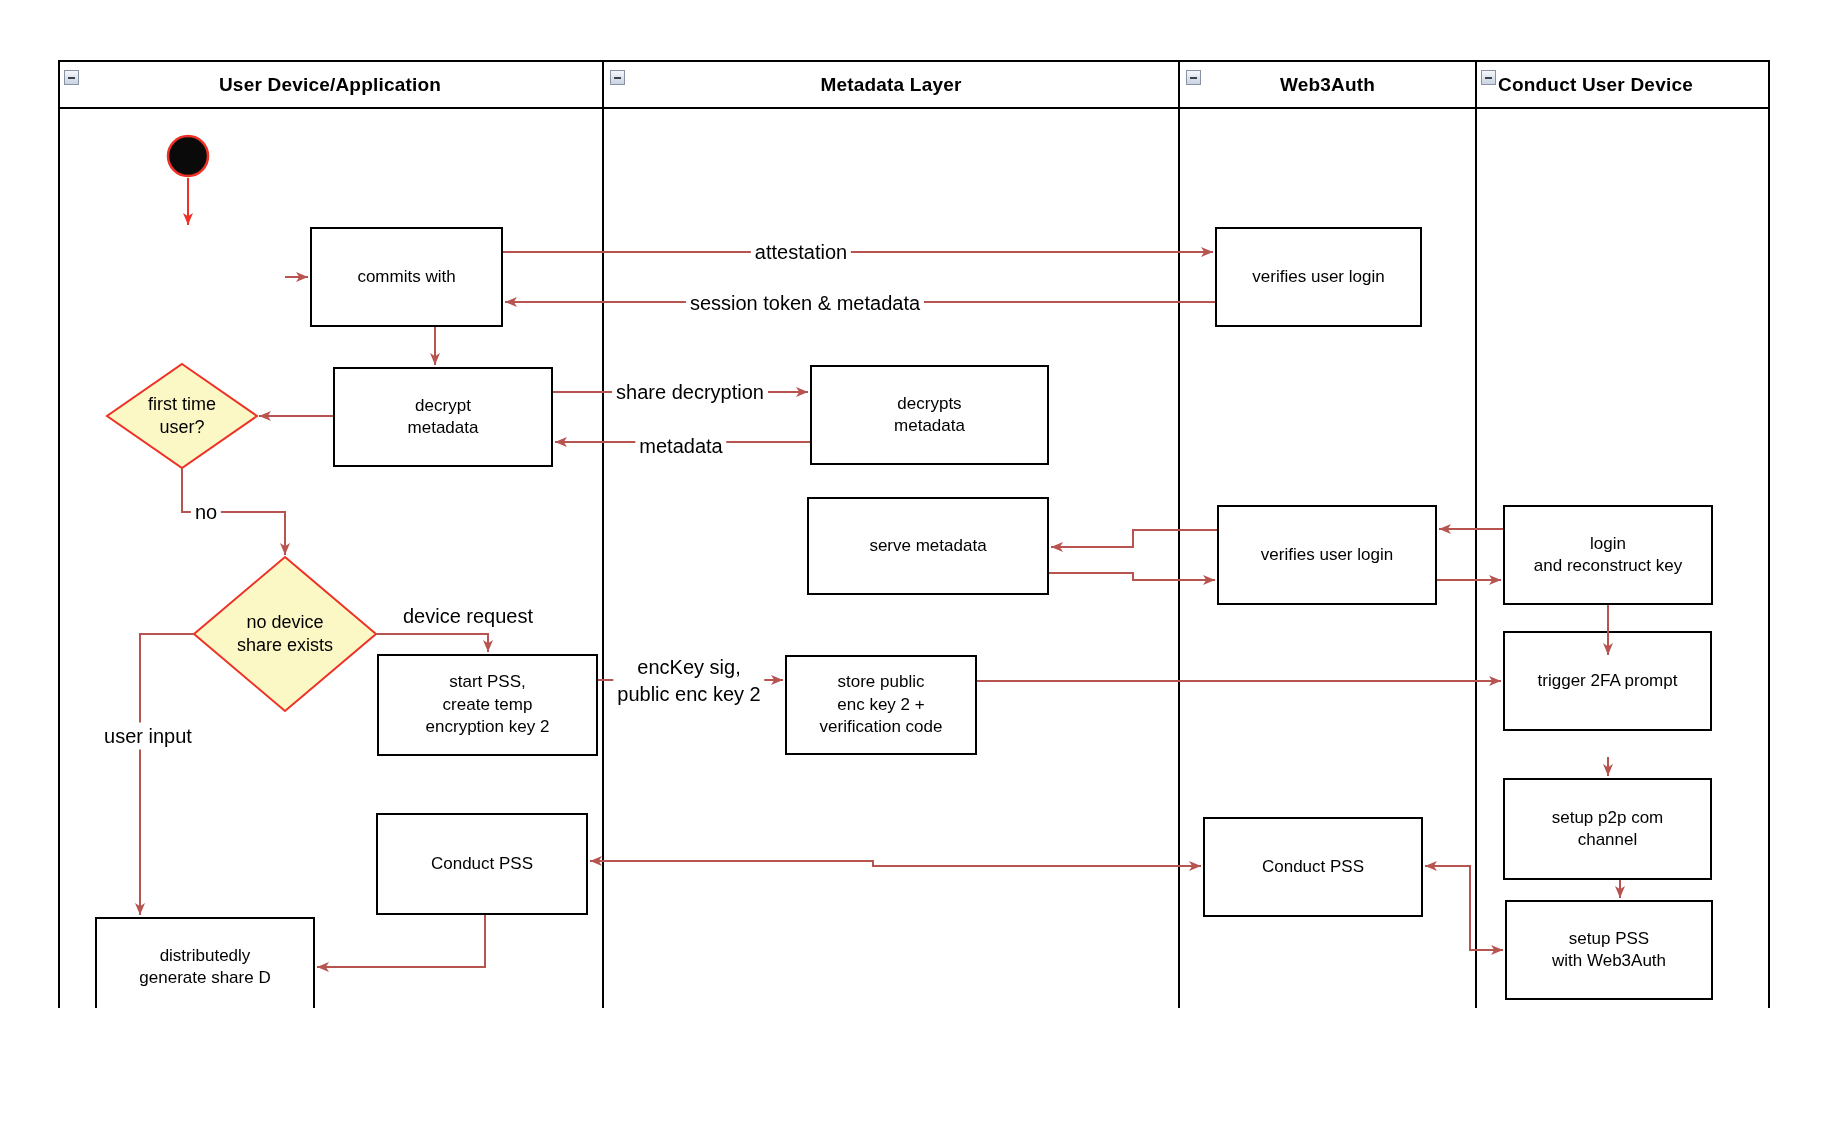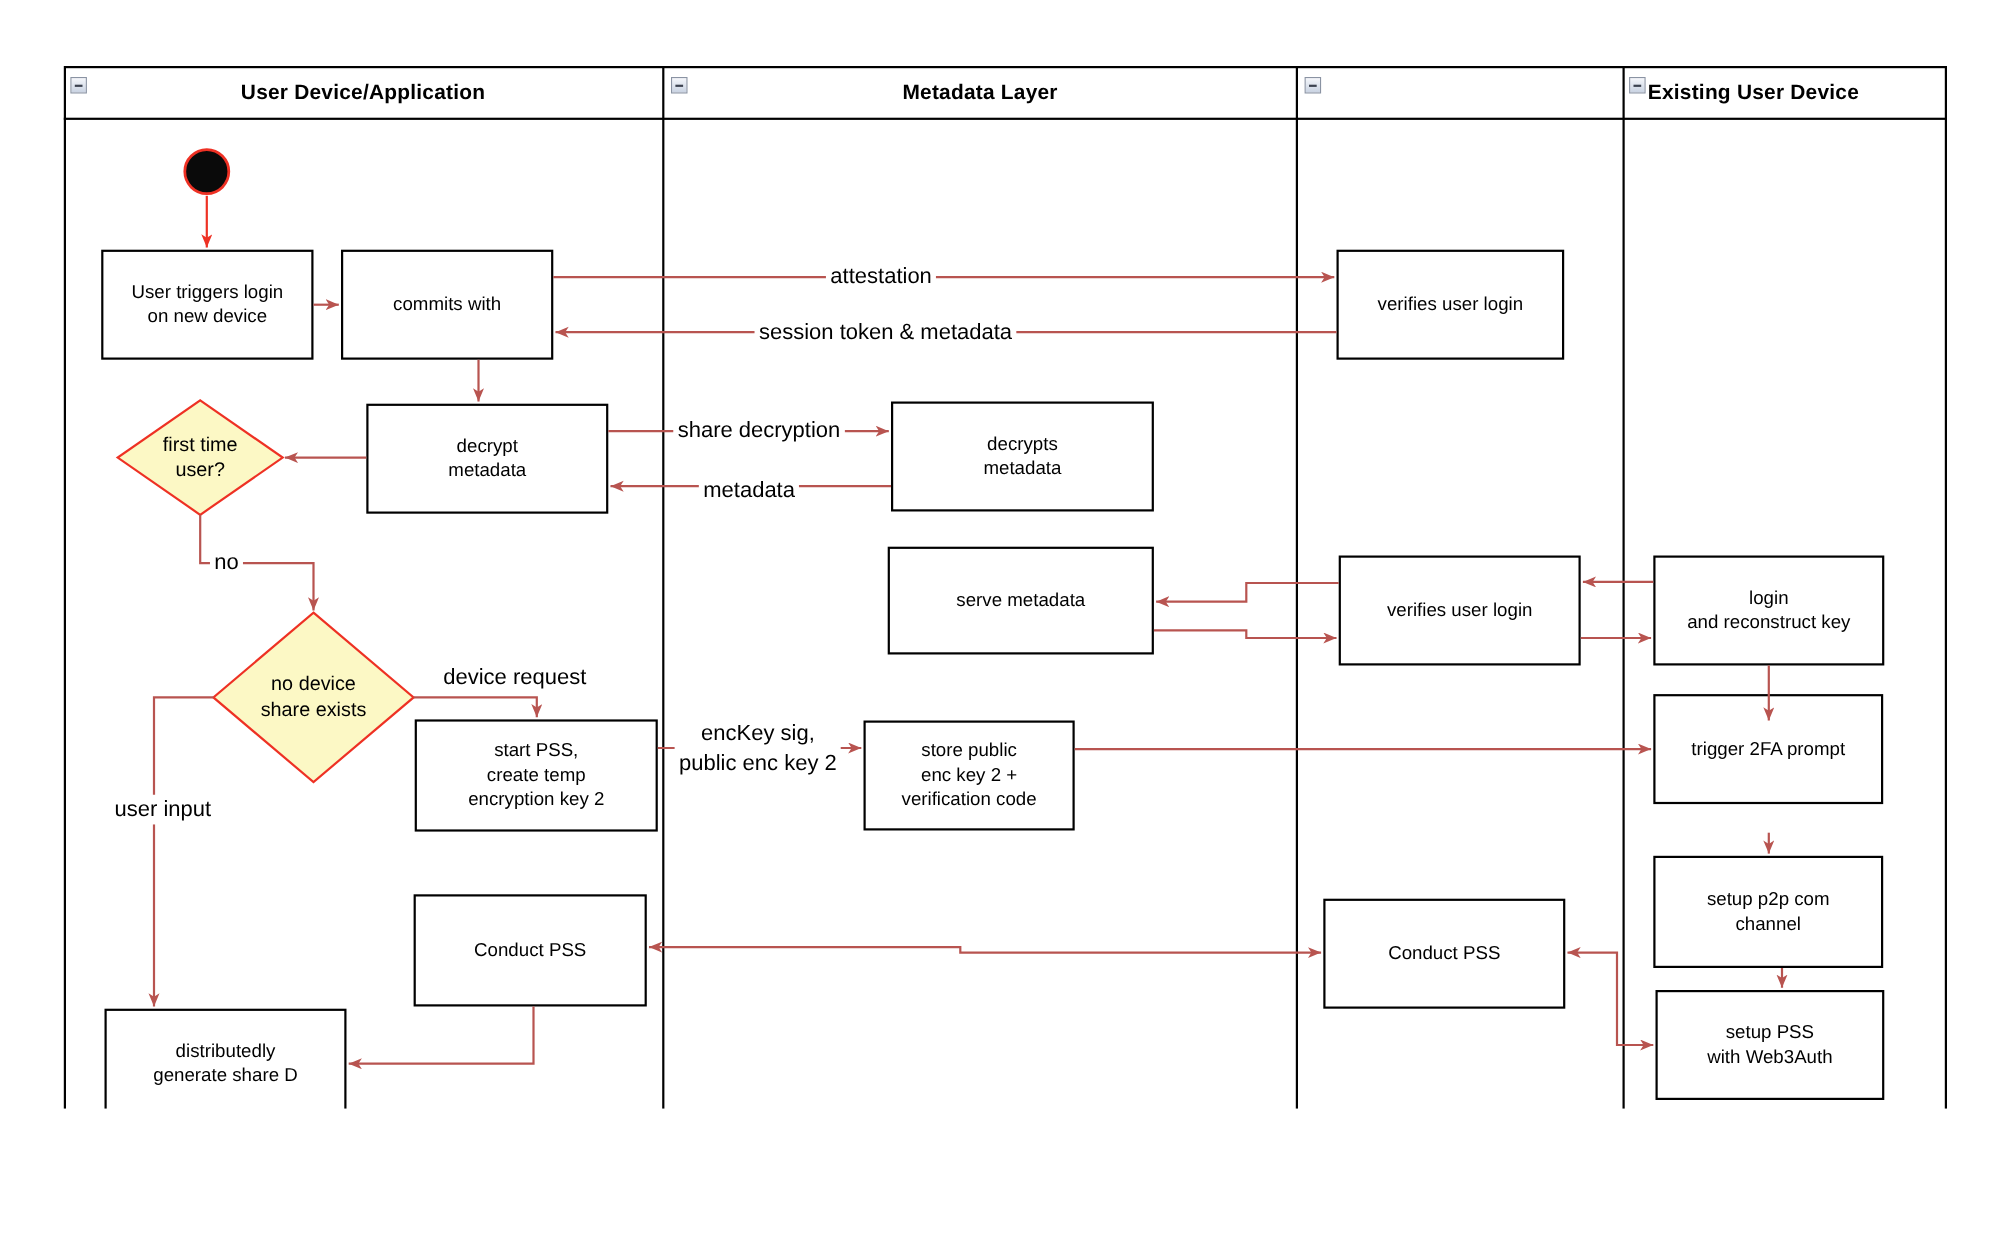--- a/index.html
+++ b/index.html
@@ -42,29 +42,28 @@
 <div id="canvas">
 
   <div class="frame"></div>
   <div class="hsep"></div>
   <div class="vsep" style="left:602px;"></div>
   <div class="vsep" style="left:1178px;"></div>
   <div class="vsep" style="left:1475px;"></div>
 
   <div class="lane-title" style="left:58px;width:544px;">User Device/Application</div>
   <div class="lane-title" style="left:604px;width:574px;">Metadata Layer</div>
-  <div class="lane-title left-align" style="left:1477px;width:293px;">Existing User Device</div>
+  <div class="lane-title" style="left:1180px;width:295px;">Web3Auth</div>
+  <div class="lane-title left-align" style="left:1477px;width:293px;">Conduct User Device</div>
 
   <div class="collapse" style="left:64px;"></div>
   <div class="collapse" style="left:610px;"></div>
   <div class="collapse" style="left:1186px;"></div>
   <div class="collapse" style="left:1481px;"></div>
 
-  <div class="node" style="left:92px;top:227px;width:193px;height:100px;">User triggers login
-on new device</div>
   <div class="node" style="left:310px;top:227px;width:193px;height:100px;">commits with</div>
   <div class="node" style="left:1215px;top:227px;width:207px;height:100px;">verifies user login</div>
   <div class="node" style="left:333px;top:367px;width:220px;height:100px;">decrypt
 metadata</div>
   <div class="node" style="left:810px;top:365px;width:239px;height:100px;">decrypts
 metadata</div>
   <div class="node" style="left:807px;top:497px;width:242px;height:98px;">serve metadata</div>
   <div class="node" style="left:1217px;top:505px;width:220px;height:100px;">verifies user login</div>
   <div class="node" style="left:1503px;top:505px;width:210px;height:100px;">login
 and reconstruct key</div>

